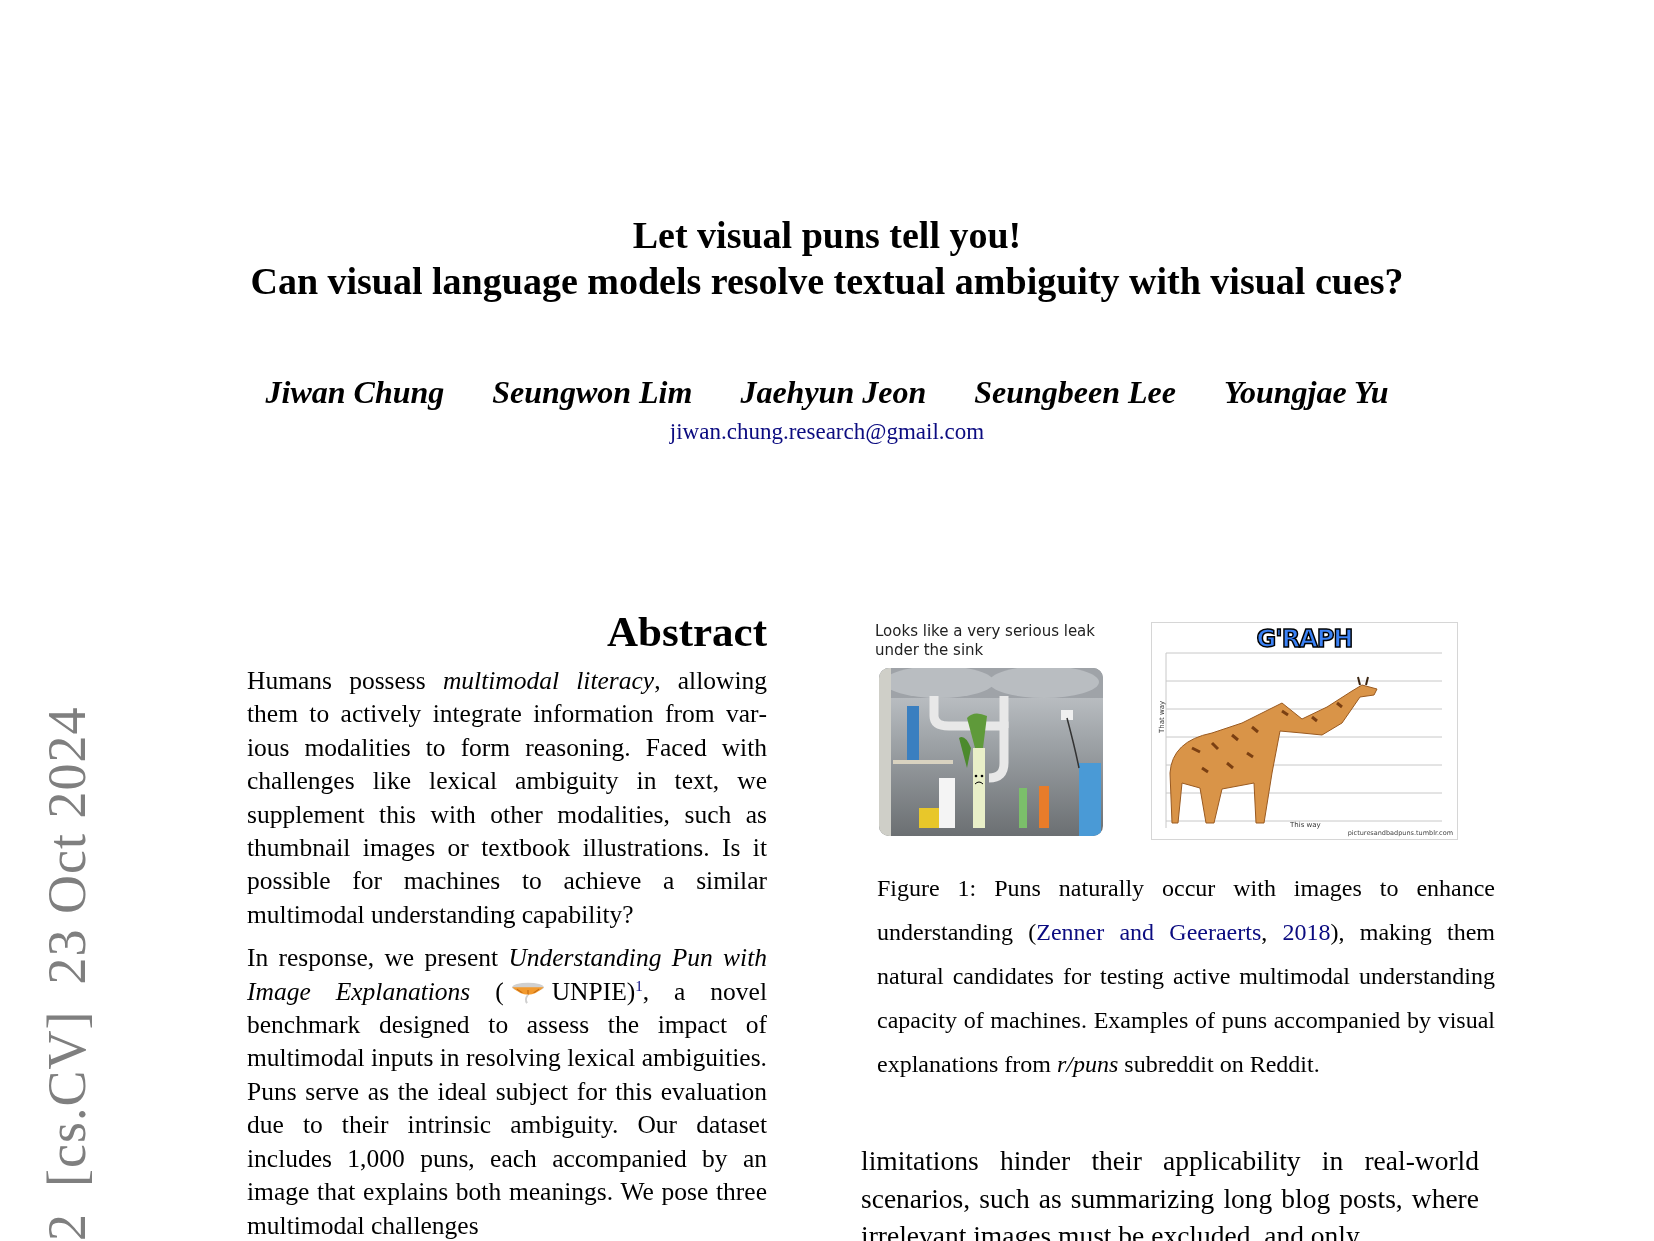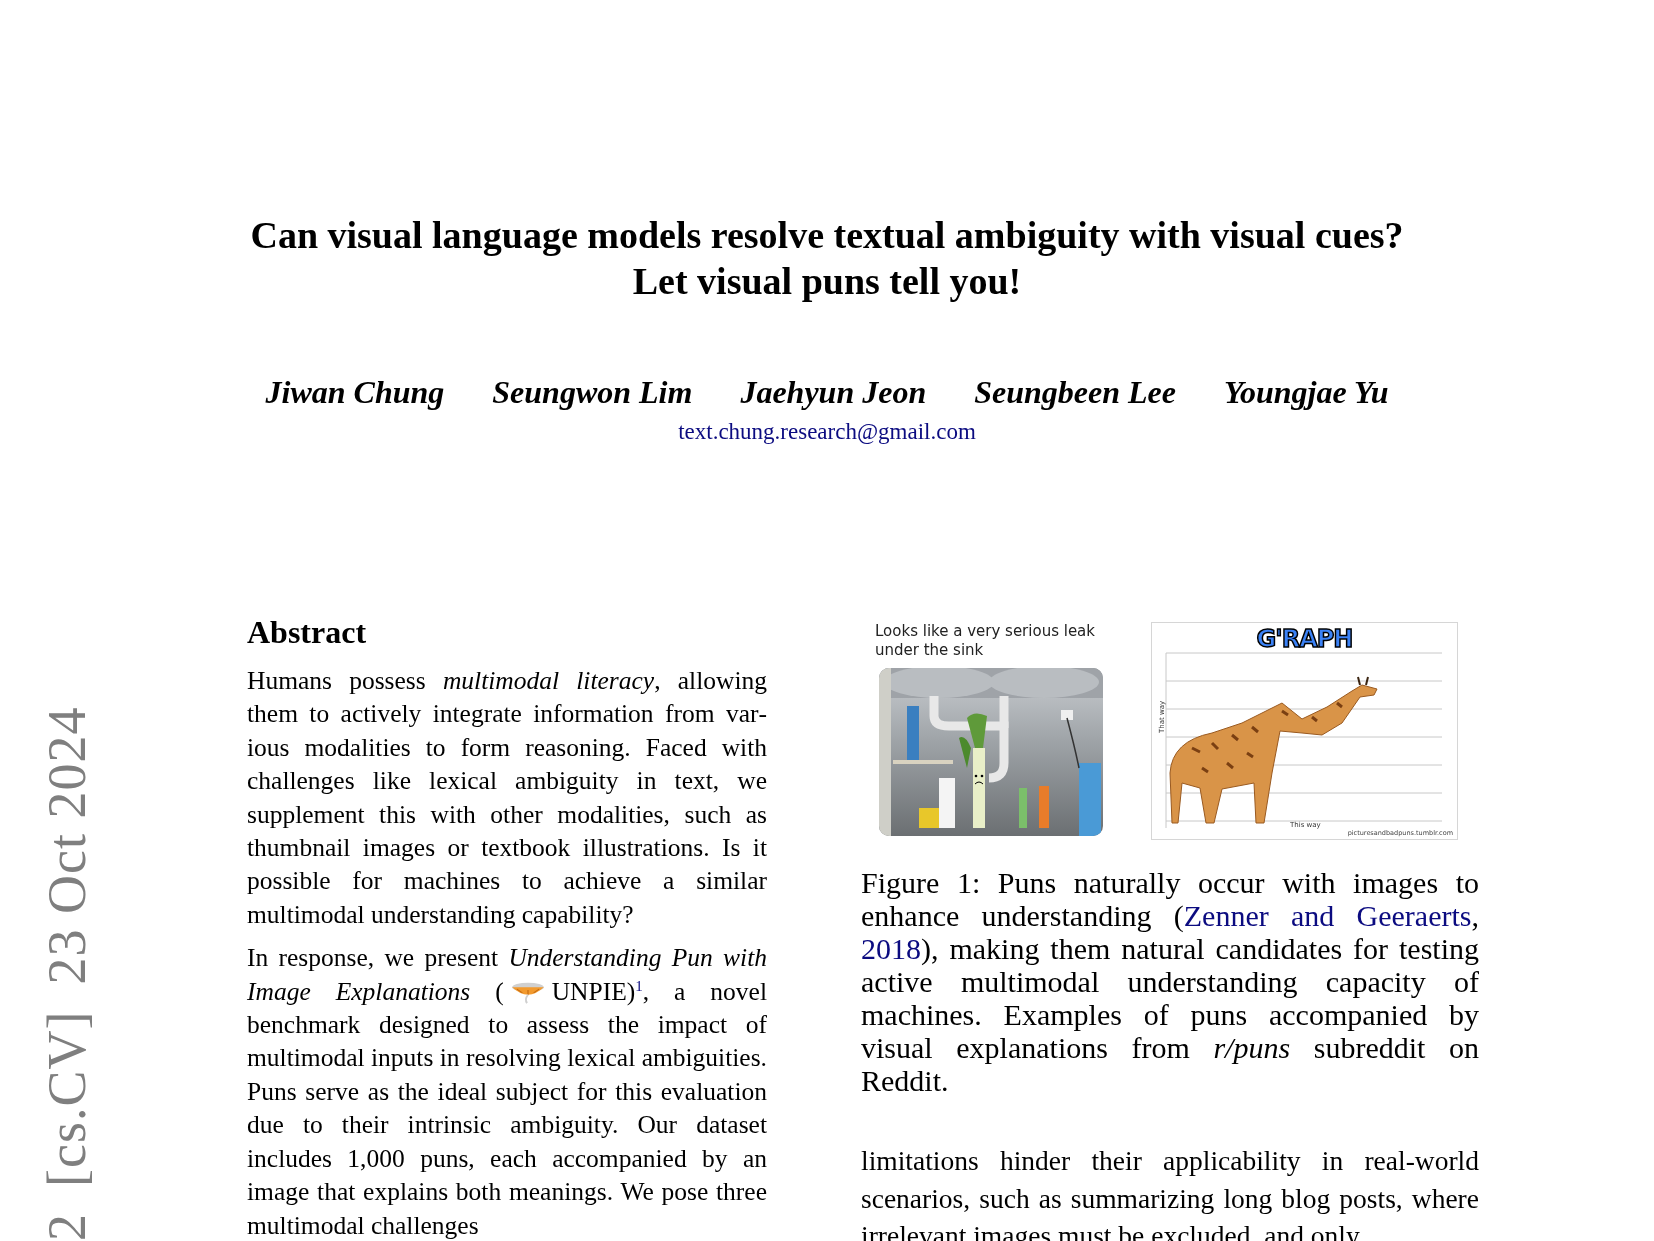--- a/index.html
+++ b/index.html
@@ -15,21 +15,21 @@
   }
   .arxiv-stamp span { margin-right: 26px; }
   .title-block { position: absolute; left: 0; right: 0; top: 212px; text-align: center; }
   .title-line { font-weight: bold; font-size: 38px; line-height: 46px; }
   .authors { position: absolute; left: 0; right: 0; top: 372px; text-align: center; }
   .author-row { font-weight: bold; font-size: 32px; line-height: 40px; font-style: italic; }
   .author-row span { margin: 0 20px; }
   .affil { font-size: 32px; line-height: 40px; }
   .email { font-size: 23px; color: #0b0b80; line-height: 40px; }
   .left-col { position: absolute; left: 247px; top: 612px; width: 520px; }
-  .abstract-heading { text-align: left; font-weight: bold; font-size: 32px; line-height: 40px; margin: 0 0 12px 0; }
+  .abstract-heading { text-align: right; font-weight: bold; font-size: 43px; line-height: 40px; margin: 0 0 12px 0; }
   .para { font-size: 25.5px; line-height: 33.4px; text-align: justify; margin: 0 0 10px 0; hyphens: manual; }
   .para .it { font-style: italic; }
   .para sup { color: #0b0b80; font-size: 15px; vertical-align: 9px; line-height: 0; }
   .pie-icon { display: inline-block; width: 40px; height: 26px; vertical-align: -4px; margin: 0 4px; }
   .right-col { position: absolute; left: 861px; top: 612px; width: 618px; }
   .figure-row { position: relative; height: 230px; }
   .img-sink { position: absolute; left: 10px; top: 10px; width: 228px; height: 218px; }
   .img-sink .meme-caption {
     font-family: "DejaVu Sans", "Liberation Sans", sans-serif; font-size: 15px; line-height: 19px; color: #222;
     margin-left: 4px;
@@ -44,46 +44,46 @@
     border: 1px solid #d6d6d6; background: #fff; overflow: hidden;
   }
   .graph-title {
     position: absolute; left: 0; right: 0; top: 2px; text-align: center;
     font-family: "DejaVu Sans", "Liberation Sans", sans-serif; font-weight: bold; font-size: 24px;
     color: #3b82f6; -webkit-text-stroke: 1.5px #000; letter-spacing: -1px;
   }
   .graph-axis-x { position: absolute; left: 138px; bottom: 10px; font-family: "DejaVu Sans", sans-serif; font-size: 7px; color: #333; }
   .graph-axis-y { position: absolute; left: 6px; top: 110px; font-family: "DejaVu Sans", sans-serif; font-size: 7px; color: #333; transform: rotate(-90deg); transform-origin: 0 0; }
   .graph-credit { position: absolute; right: 4px; bottom: 2px; font-family: "DejaVu Sans", sans-serif; font-size: 6.5px; color: #444; padding-left: 12px; }
-  .caption { position: absolute; left: 0; top: 254px; width: 618px; font-size: 30px; line-height: 33px; text-align: justify; }
+  .caption { position: absolute; left: 16px; top: 254px; width: 618px; font-size: 24px; line-height: 44px; text-align: justify; }
   .caption .link { color: #0b0b80; }
   .caption .it { font-style: italic; }
   .body-right { position: absolute; left: 0; top: 530px; width: 618px; font-size: 27.5px; line-height: 37.5px; text-align: justify; }
 </style>
 </head>
 <body>
 
 <div class="arxiv-stamp">
   <span>2</span><span>[cs.CV]</span><span>23 Oct 2024</span>
 </div>
 
 <div class="title-block">
+  <div class="title-line">Let visual puns tell you!</div>
   <div class="title-line">Can visual language models resolve textual ambiguity with visual cues?</div>
-  <div class="title-line">Let visual puns tell you!</div>
 </div>
 
 <div class="authors">
   <div class="author-row">
     <span>Jiwan Chung</span>
     <span>Seungwon Lim</span>
     <span>Jaehyun Jeon</span>
     <span>Seungbeen Lee</span>
     <span>Youngjae Yu</span>
   </div>
-  <div class="email">text.chung.research@gmail.com</div>
+  <div class="email">jiwan.chung.research@gmail.com</div>
 </div>
 
 <div class="left-col">
   <div class="abstract-heading">Abstract</div>
   <p class="para"><span>Humans possess </span><span class="it">multimodal literacy</span><span>, allowing them to actively integrate information from var­ious modalities to form reasoning. Faced with challenges like lexical ambiguity in text, we supplement this with other modalities, such as thumbnail images or textbook illustrations. Is it possible for machines to achieve a similar multimodal understanding capability?</span></p>
   <p class="para"><span>In response, we present </span><span class="it">Understanding Pun with Image Explanations</span><span> (</span><svg class="pie-icon" viewBox="0 0 40 28">
         <ellipse cx="20" cy="10" rx="17" ry="5" fill="#d0d0d0"></ellipse>
         <path d="M3 10 Q20 26 37 10 Z" fill="#f29a2e"></path>
         <path d="M8 12 L14 16 M20 13 L20 18 M32 12 L26 16" stroke="#c56a10" stroke-width="1.2"></path>
         <path d="M20 18 Q16 23 19 27" stroke="#cfcfcf" stroke-width="2" fill="none"></path>

